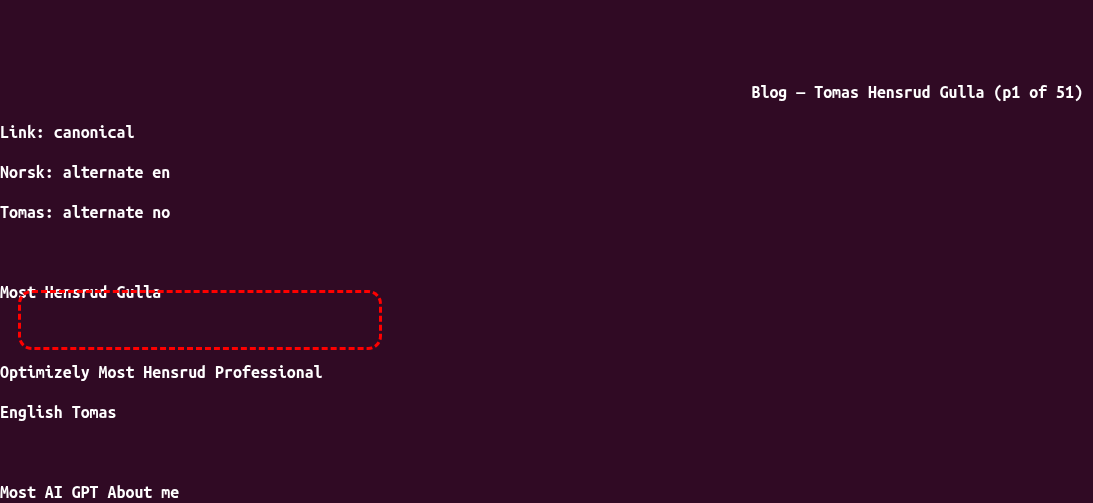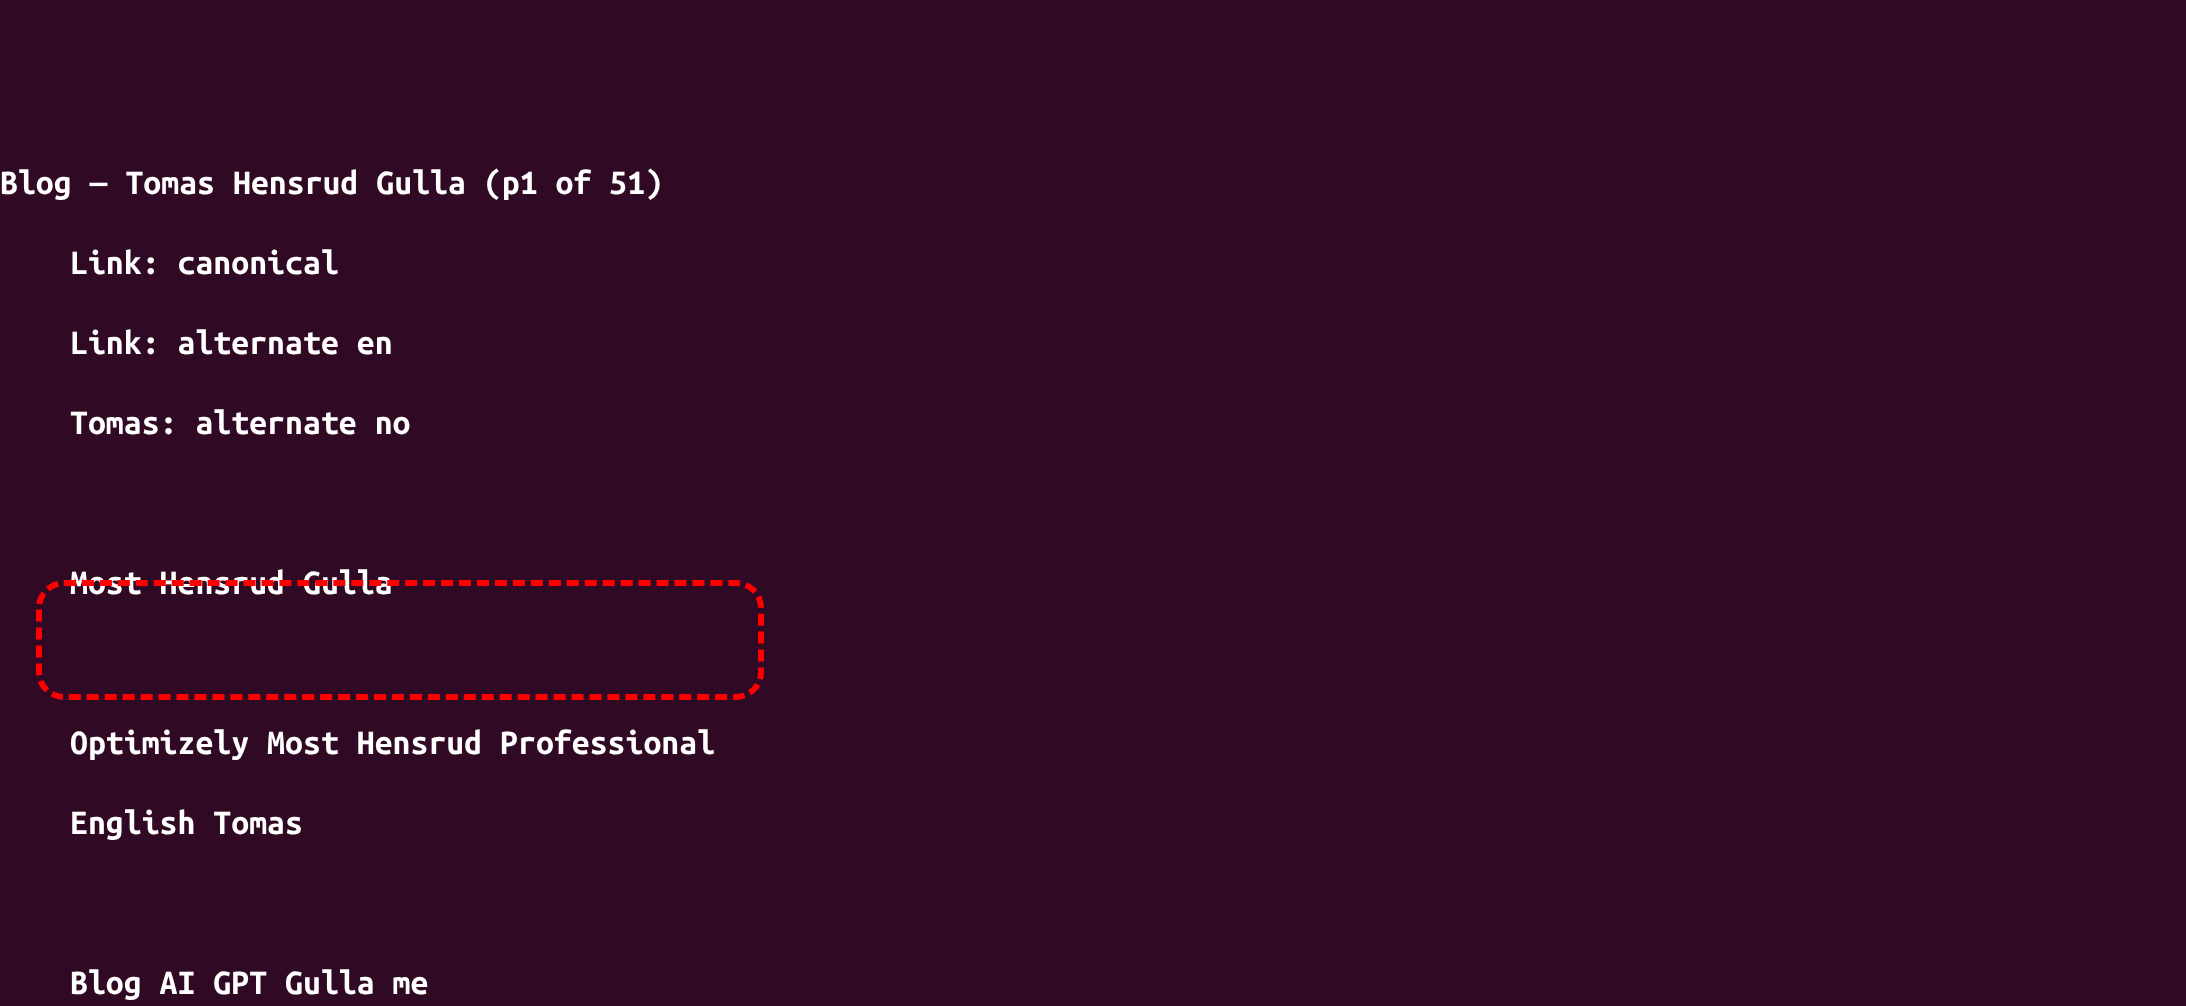--- a/index.html
+++ b/index.html
@@ -10,53 +10,53 @@
     font-family: "Ubuntu Mono", "DejaVu Sans Mono", "Consolas", monospace;
     font-size: 16px;
     line-height: 1.25;
     width: 1093px;
     height: 503px;
     overflow: hidden;
     font-weight: bold;
     white-space: pre;
   }
   .page-title-line {
+    text-align: right;
     padding-right: 10px;
     padding-top: 2px;
   }
   .content {
-    padding-left: 35px;
   }
   .dashed-highlight {
     position: absolute;
     border: 3px dashed #ff0000;
     border-radius: 14px;
     left: 18px;
     top: 290px;
     width: 358px;
     height: 54px;
     pointer-events: none;
   }
 </style>
 </head>
 <body>
 
 
 
 <div class="page-title-line">Blog — Tomas Hensrud Gulla (p1 of 51)</div>
 <div class="content">Link: canonical</div>
-<div class="content">Link: alternate en</div>
+<div class="content">Norsk: alternate en</div>
 <div class="content">Tomas: alternate no</div>
 <div class="content"> </div>
 <div class="content">Most Hensrud Gulla</div>
 <div class="content"> </div>
 <div class="content">Optimizely Most Hensrud Professional</div>
 <div class="content">English Tomas</div>
 <div class="content"> </div>
-<div class="content">Blog AI GPT Gulla me</div>
+<div class="content">Most AI GPT About me</div>
 
 
 
 
 
 
 
 
 
 

